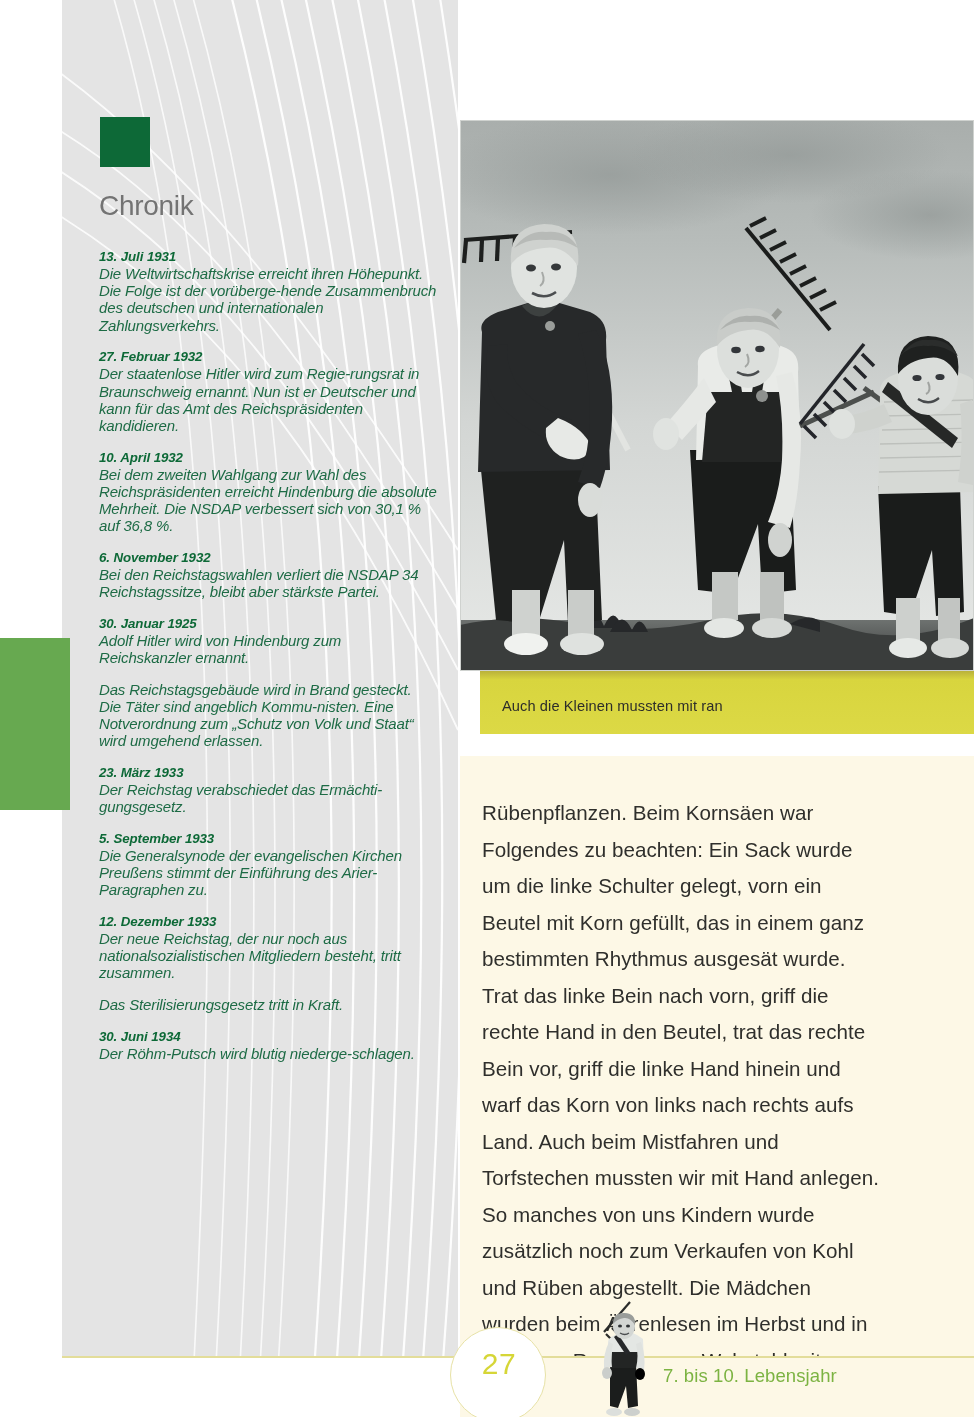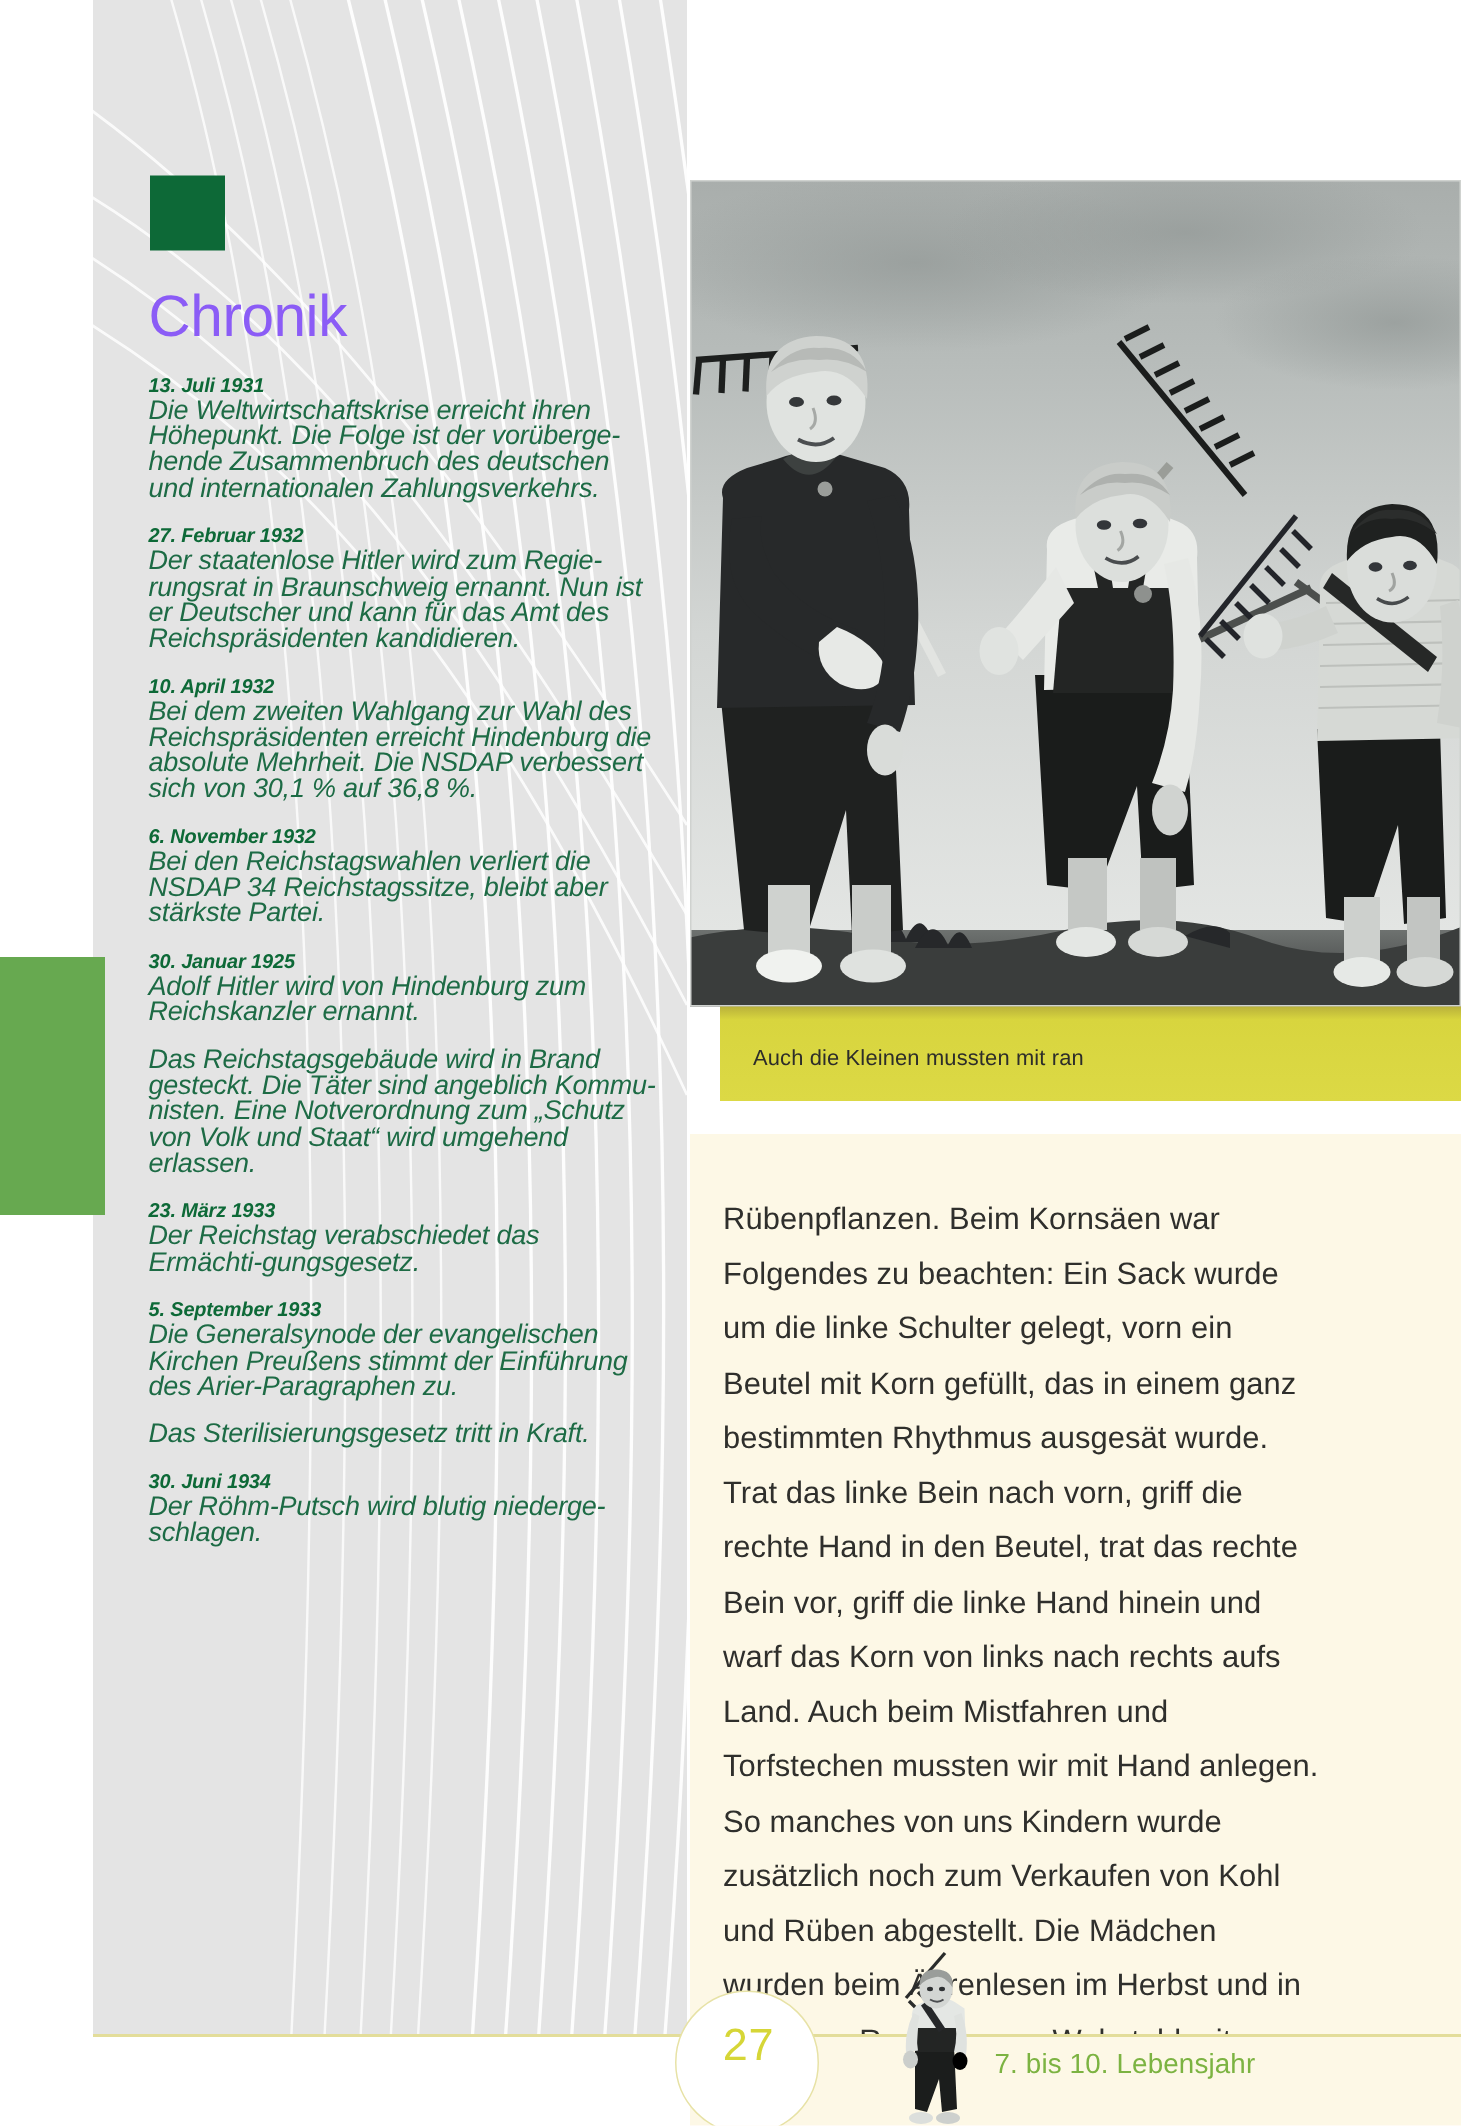--- a/index.html
+++ b/index.html
@@ -55,22 +55,22 @@
     width: 70px;
     height: 172px;
     background: #67a950;
   }
 
   
   .chronik-title {
     position: absolute;
     left: 99px;
     top: 192px;
-    font-size: 39px;
-    color: #8b5cf6;
+    font-size: 28px;
+    color: #737373;
     letter-spacing: -0.3px;
     line-height: 1;
   }
 
   
   .chronicle {
     position: absolute;
     left: 99px;
     top: 248px;
     width: 338px;
@@ -81,21 +81,21 @@
 
   .chron-date {
     font-size: 13.3px;
     font-weight: bold;
     color: #0d6937;
     line-height: 17px;
     letter-spacing: -0.1px;
   }
 
   .chron-body {
-    font-size: 18px;
+    font-size: 15px;
     color: #1d6b45;
     line-height: 17.2px;
     letter-spacing: -0.15px;
   }
 
   
   .photo {
     position: absolute;
     left: 460px;
     top: 120px;
@@ -281,20 +281,24 @@
     <div class="chron-entry">
       <div class="chron-body">Das Reichstagsgebäude wird in Brand gesteckt. Die Täter sind angeblich Kommu-nisten. Eine Notverordnung zum „Schutz von Volk und Staat“ wird umgehend erlassen.</div>
     </div>
     <div class="chron-entry">
       <div class="chron-date">23. März 1933</div>
       <div class="chron-body">Der Reichstag verabschiedet das Ermächti-gungsgesetz.</div>
     </div>
     <div class="chron-entry">
       <div class="chron-date">5. September 1933</div>
       <div class="chron-body">Die Generalsynode der evangelischen Kirchen Preußens stimmt der Einführung des Arier-Paragraphen zu.</div>
+    </div>
+    <div class="chron-entry">
+      <div class="chron-date">12. Dezember 1933</div>
+      <div class="chron-body">Der neue Reichstag, der nur noch aus nationalsozialistischen Mitgliedern besteht, tritt zusammen.</div>
     </div>
     <div class="chron-entry">
       <div class="chron-body">Das Sterilisierungsgesetz tritt in Kraft.</div>
     </div>
     <div class="chron-entry">
       <div class="chron-date">30. Juni 1934</div>
       <div class="chron-body">Der Röhm-Putsch wird blutig niederge-schlagen.</div>
     </div>
   </div>
 

